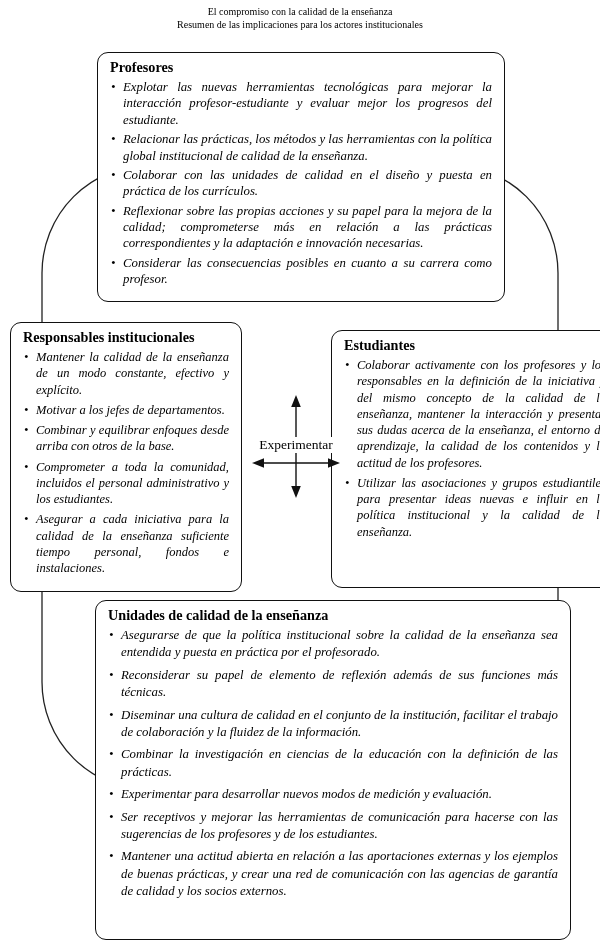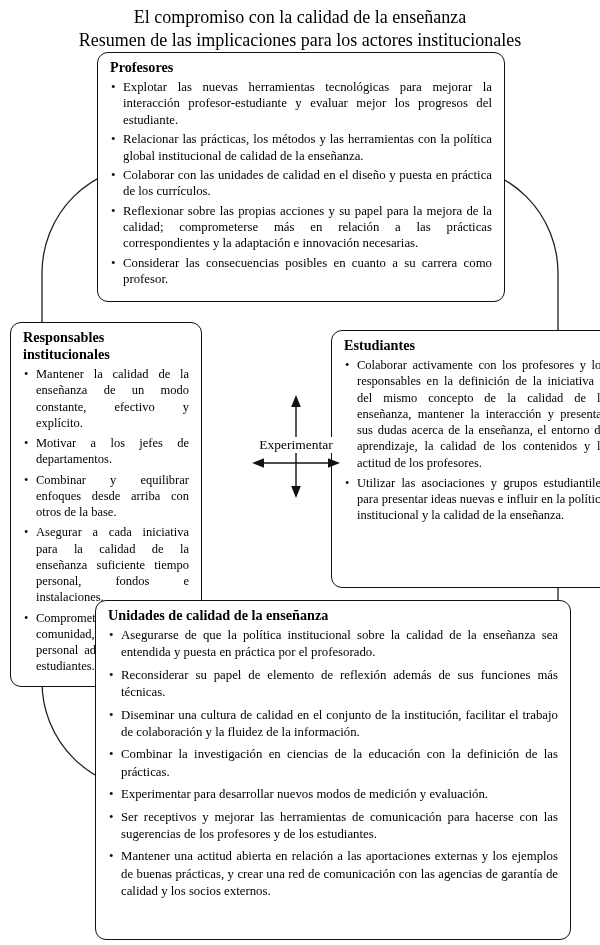--- a/index.html
+++ b/index.html
@@ -6,32 +6,32 @@
   .page {
     position: relative; width: 600px; height: 945px; background: #ffffff;
     font-family: "Liberation Serif", "DejaVu Serif", serif; color: #000;
     overflow: hidden;
   }
   .layer { position: absolute; left: 0; top: 0; width: 600px; height: 945px; pointer-events: none; }
   .connector-layer { z-index: 1; }
   .arrows-layer { z-index: 3; }
 
   .title { position: absolute; top: 6px; left: 0; width: 600px; text-align: center;
-           font-size: 18px; line-height: 1.25; z-index: 2; }
+           font-size: 10px; line-height: 1.25; z-index: 2; }
 
   .box { position: absolute; background: #fff; border: 1.4px solid #111; border-radius: 11px;
          box-sizing: border-box; z-index: 2; padding: 5px 12px 7px 12px; }
   .box-heading { text-align: left; font-weight: bold; font-size: 14.2px; margin: 1px 0 3px 0; }
   ul.box-list { margin: 0; padding: 0; list-style: none; font-size: 12.8px; line-height: 1.28;
                 text-align: justify; -webkit-hyphens: auto; hyphens: auto; }
-  ul.box-list li { position: relative; padding-left: 13px; margin-bottom: 3px; }
+  ul.box-list li { position: relative; padding-left: 13px; margin-bottom: 3px; font-style: italic; }
   ul.box-list li::before { content: "\2022"; position: absolute; left: 1px; top: 0; }
 
   .box-profesores   { left: 97px;  top: 52px;  width: 408px; min-height: 250px; }
-  .box-responsables { left: 10px;  top: 322px; width: 192px; min-height: 270px; }
+  .box-responsables { left: 10px;  top: 322px; width: 232px; min-height: 270px; }
   .box-estudiantes  { left: 331px; top: 330px; width: 288px; min-height: 258px; }
   .box-unidades     { left: 95px;  top: 600px; width: 476px; min-height: 340px; }
 
   .box-responsables ul.box-list, .box-estudiantes ul.box-list { font-size: 12.5px; line-height: 1.3; }
   .box-responsables ul.box-list li, .box-estudiantes ul.box-list li { margin-bottom: 4px; }
   .box-unidades ul.box-list { line-height: 1.36; }
   .box-unidades ul.box-list li { margin-bottom: 5px; }
 
   .center-label { position: absolute; left: 296px; top: 437px; transform: translateX(-50%);
                   background: #fff; font-size: 13.5px; padding: 0 3px; z-index: 4;
@@ -61,22 +61,22 @@
       <li>Considerar las consecuencias posibles en cuanto a su carrera como profesor.</li>
     </ul>
   </div>
 
   <div class="box box-responsables">
     <div class="box-heading">Responsables institucionales</div>
     <ul class="box-list">
       <li>Mantener la calidad de la enseñanza de un modo constante, efectivo y explícito.</li>
       <li>Motivar a los jefes de departamentos.</li>
       <li>Combinar y equilibrar enfoques desde arriba con otros de la base.</li>
+      <li>Comprometer a toda la comunidad, incluidos el personal administrativo y los estudiantes.</li>
       <li>Asegurar a cada iniciativa para la calidad de la enseñanza suficiente tiempo personal, fondos e instalaciones.</li>
-      <li>Comprometer a toda la comunidad, incluidos el personal administrativo y los estudiantes.</li>
     </ul>
   </div>
 
   <div class="box box-estudiantes">
     <div class="box-heading">Estudiantes</div>
     <ul class="box-list">
       <li>Colaborar activamente con los profesores y los responsables en la definición de la iniciativa y del mismo concepto de la calidad de la enseñanza, mantener la interacción y presentar sus dudas acerca de la enseñanza, el entorno de aprendizaje, la calidad de los contenidos y la actitud de los profesores.</li>
       <li>Utilizar las asociaciones y grupos estudiantiles para presentar ideas nuevas e influir en la política institucional y la calidad de la enseñanza.</li>
     </ul>
   </div>

